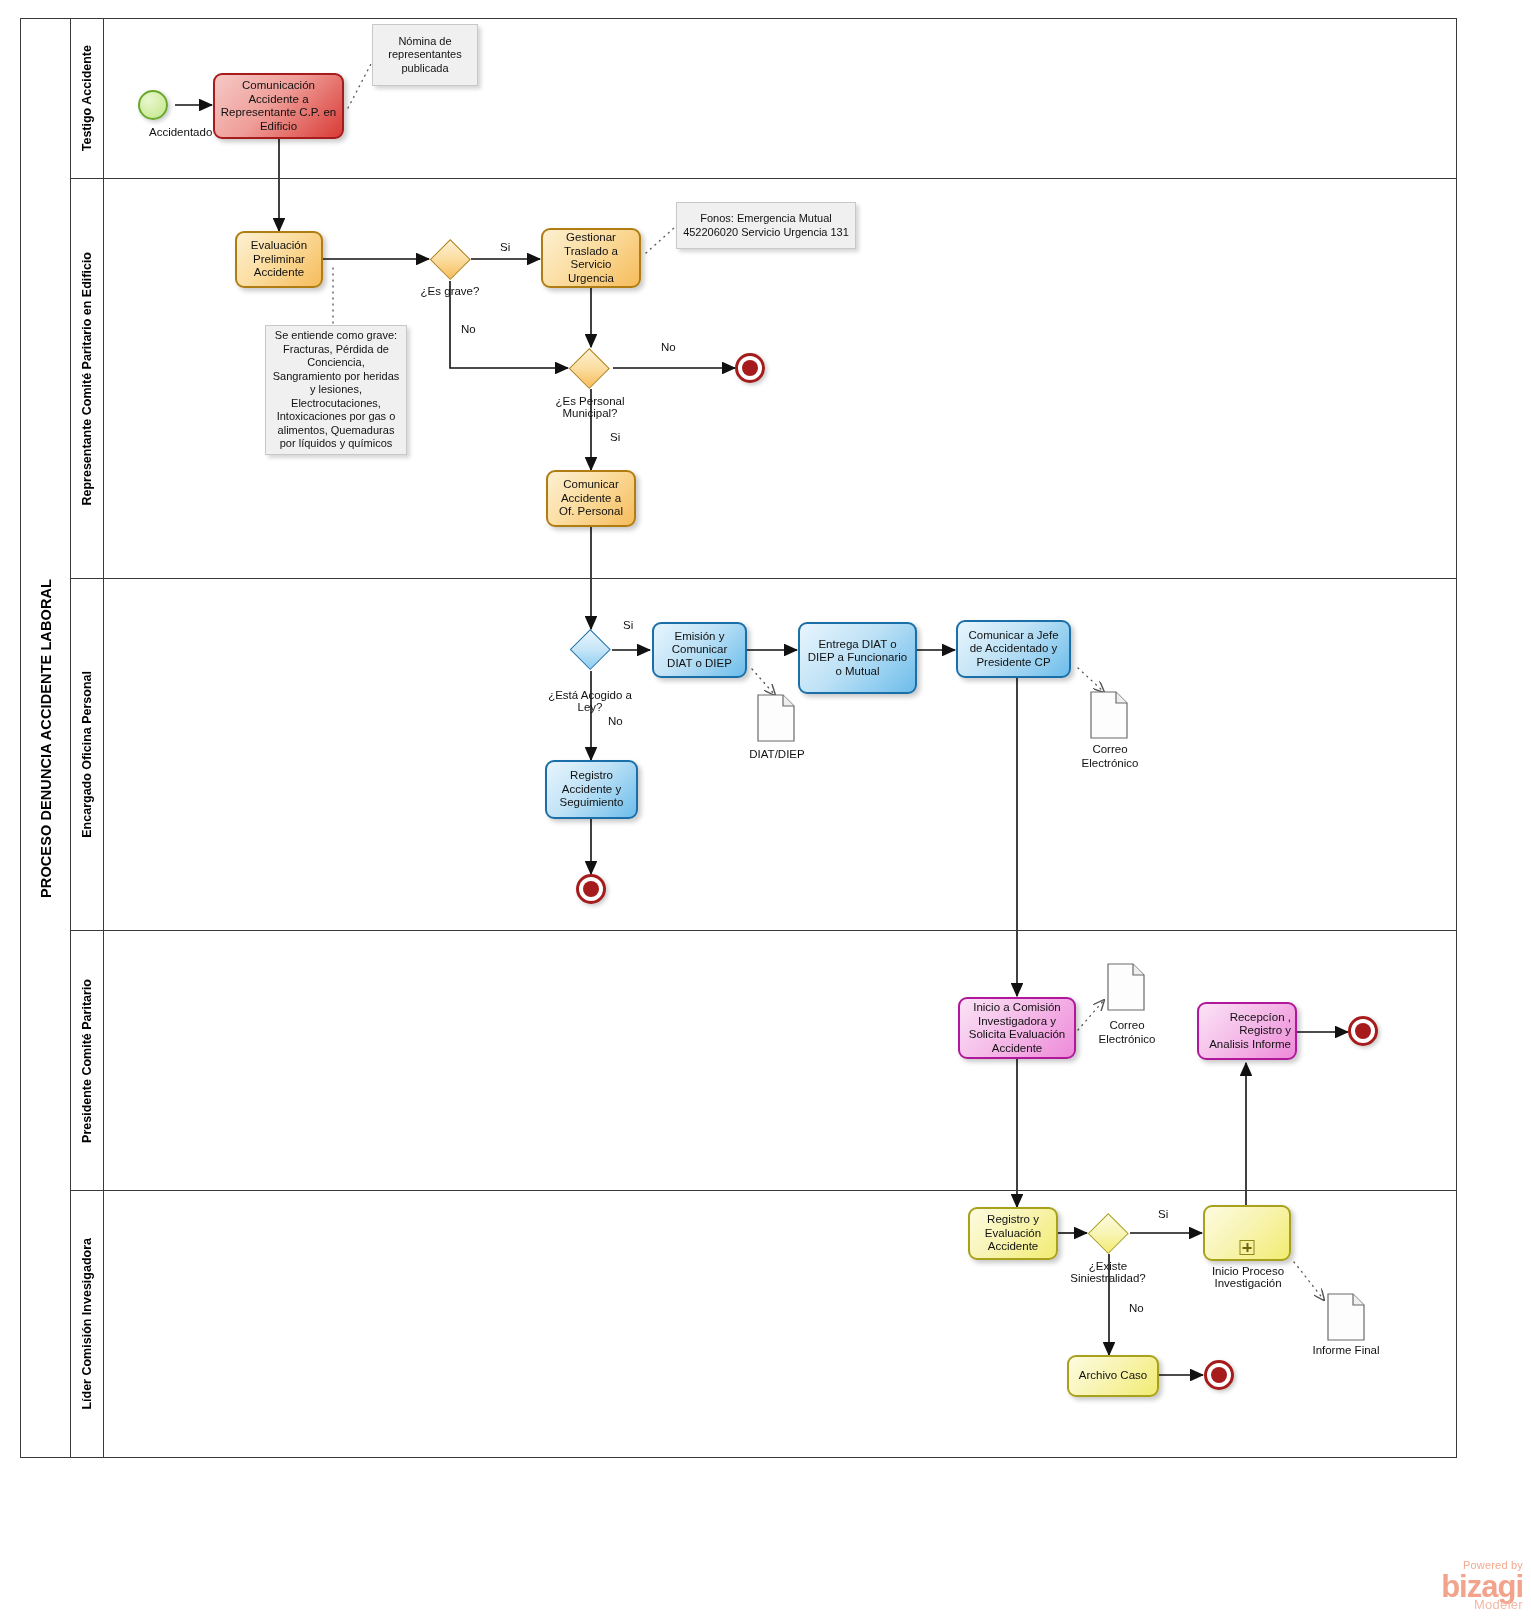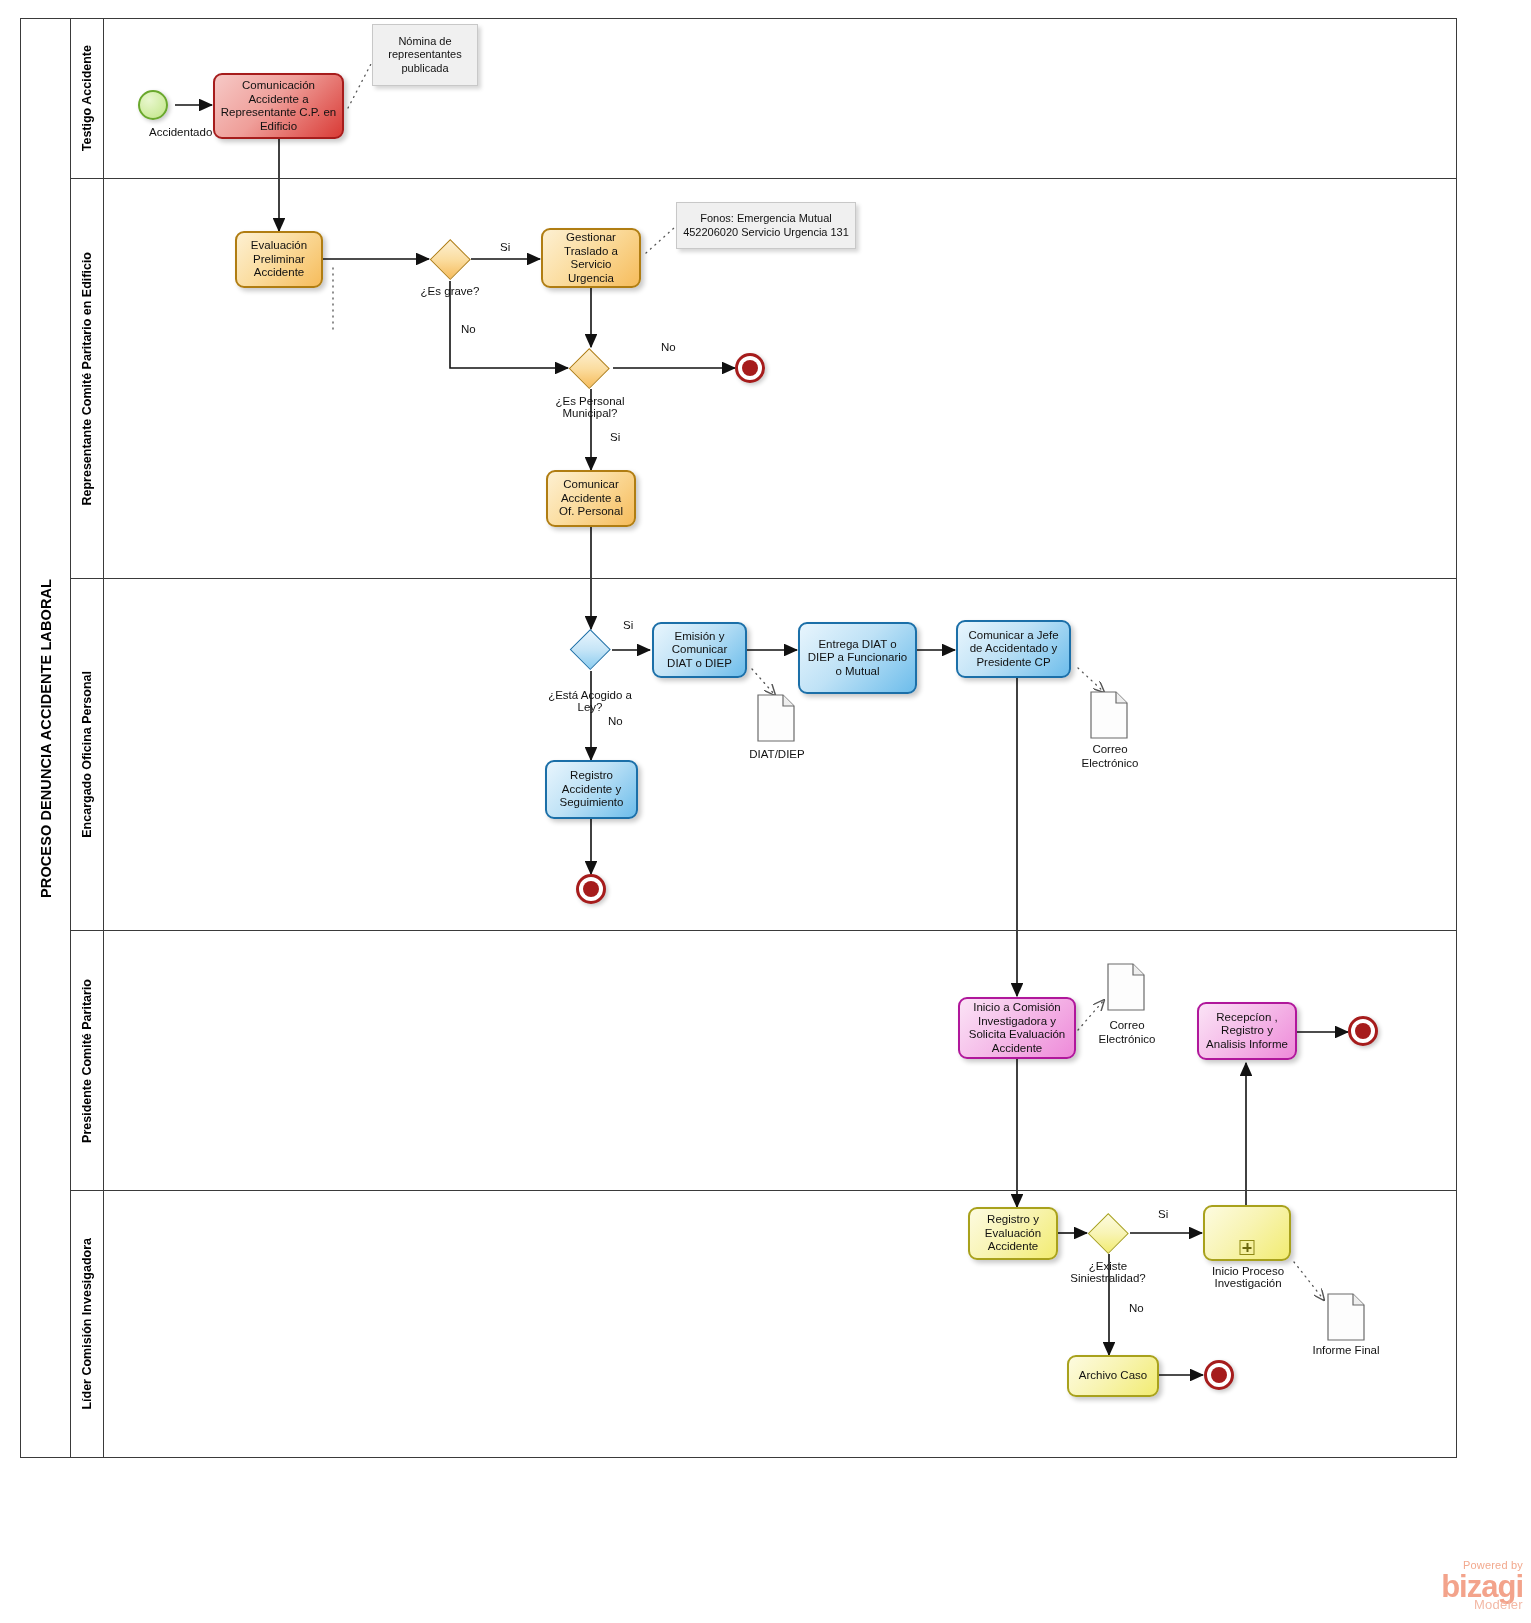--- a/index.html
+++ b/index.html
@@ -350,20 +350,23 @@
   <div class="label" style="left:461px; top:323px;">No</div>
 
   <div class="node task orange" style="left:541px; top:228px; width:100px; height:60px;">
     <span>Gestionar Traslado a Servicio Urgencia</span>
   </div>
 
   <div class="node note" style="left:676px; top:202px; width:180px; height:47px;">
     <span>Fonos:  Emergencia Mutual 452206020 Servicio Urgencia 131</span>
   </div>
 
+  <div class="node note" style="left:265px; top:325px; width:142px; height:130px;">
+    <span>Se entiende como grave: Fracturas, Pérdida de Conciencia, Sangramiento por heridas y lesiones, Electrocutaciones, Intoxicaciones por gas o alimentos, Quemaduras por líquidos y químicos</span>
+  </div>
 
   <div class="node gateway orange" style="left:569px; top:348px;">
       <div class="gw"></div>
     </div>
   <div class="label ctr" style="left:549px; top:395px; width:82px;">¿Es Personal Municipal?</div>
   <div class="label" style="left:661px; top:341px;">No</div>
   <div class="label" style="left:610px; top:431px;">Si</div>
 
   <div class="node end-event" style="left:735px; top:353px;">
       <i></i>
@@ -421,21 +424,21 @@
   </div>
 
   <div class="node dataobj" style="left:1107px; top:963px;">
     <svg width="38" height="48" viewBox="0 0 38 48">
       <path d="M1,1 H26 L37,12 V47 H1 Z" fill="#fdfdfd" stroke="#6b6b6b" stroke-width="1.2"></path>
       <path d="M26,1 V12 H37" fill="#efefef" stroke="#6b6b6b" stroke-width="1.2"></path>
     </svg>
   </div>
   <div class="label ctr" style="left:1083px; top:1018px; width:88px; line-height:14px;">Correo Electrónico</div>
 
-  <div class="node task magenta" style="left:1197px; top:1002px; width:100px; height:58px;">
+  <div class="node task magenta" style="left:1197px; top:1002px; width:100px; height:58px;text-align:right;">
     <span>Recepcíon , Registro y Analisis Informe</span>
   </div>
 
   <div class="node end-event" style="left:1348px; top:1016px;">
       <i></i>
     </div>
 
   <div class="node task yellow" style="left:968px; top:1207px; width:90px; height:53px;">
     <span>Registro y Evaluación Accidente</span>
   </div>

